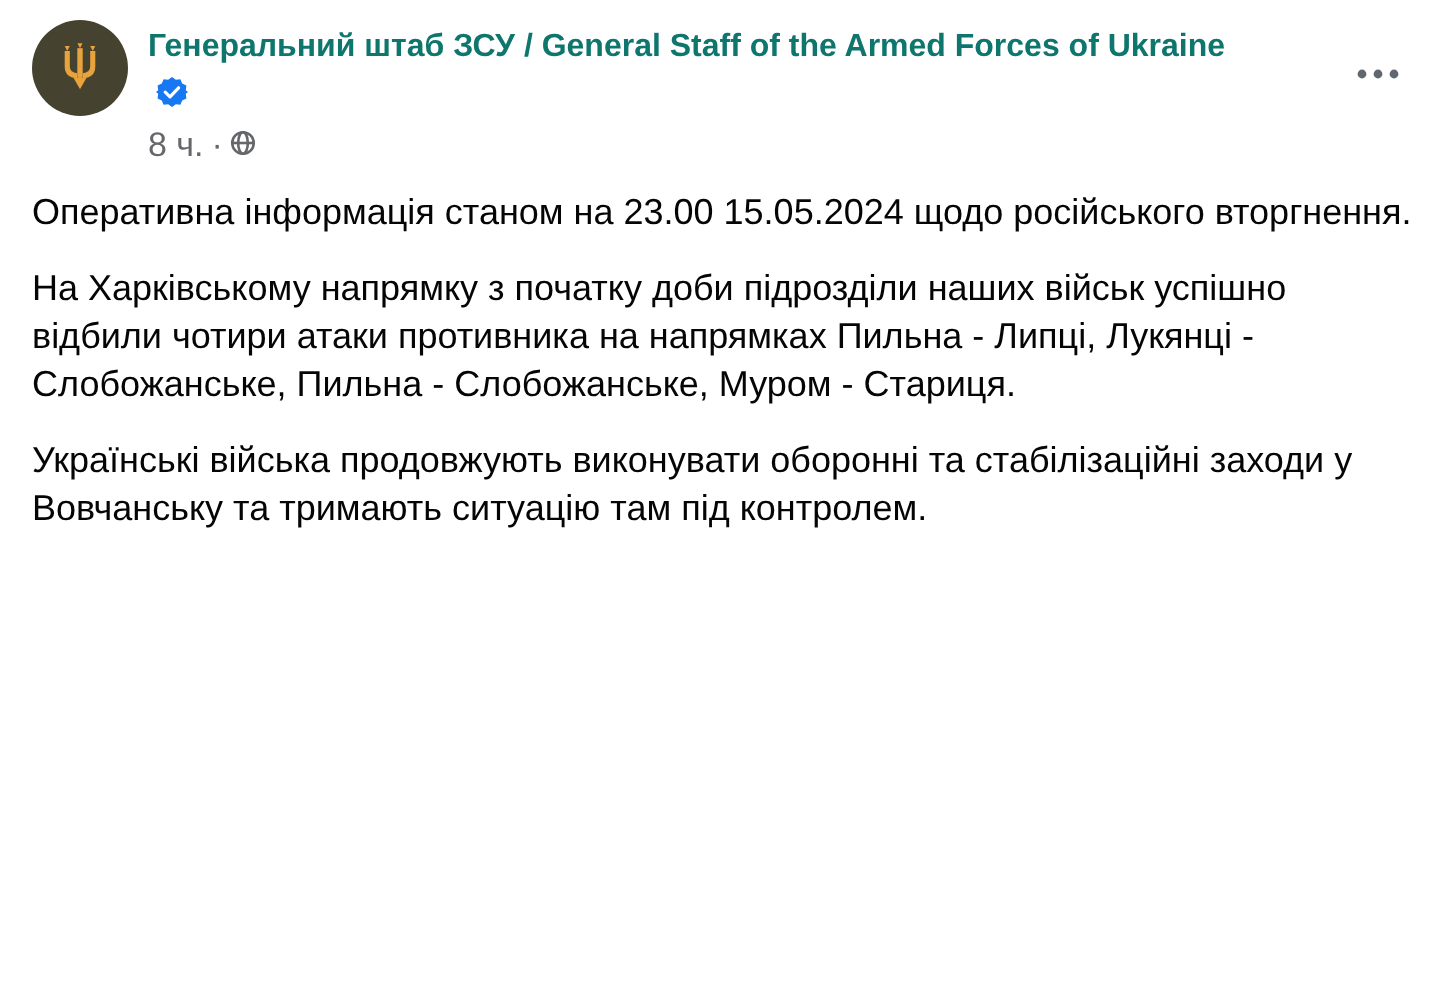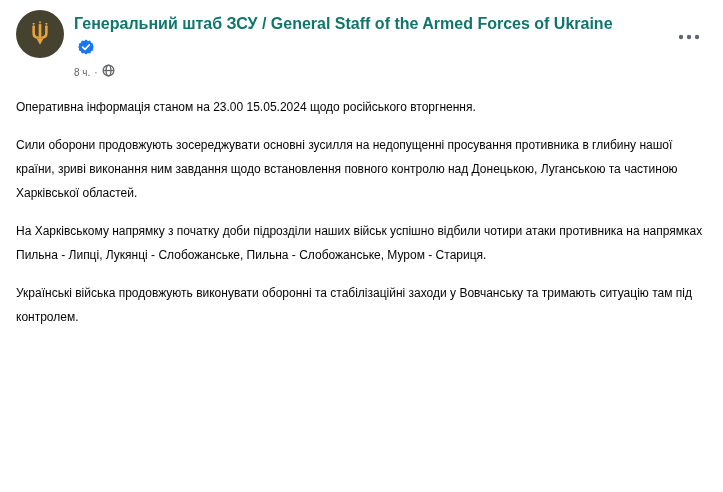--- a/index.html
+++ b/index.html
@@ -50,21 +50,21 @@
   .page-name .name-text { text-decoration: none; }
   .verified-badge {
     display: inline-block;
     vertical-align: -2px;
     margin-left: 4px;
   }
   .meta-row {
     display: flex;
     gap: 4px;
     margin-top: 2px;
-    font-size: 10px;
+    font-size: 17px;
     line-height: 17px;
     color: #65676B;
   }
   .meta-row .timestamp { cursor: pointer; }
   .meta-row .sep { color: #65676B; }
   .globe { display: inline-block; vertical-align: middle; }
   .more-button {
     position: absolute;
     top: 24px;
     right: 18px;
@@ -77,21 +77,21 @@
     cursor: pointer;
     background: transparent;
     border: none;
   }
   
   .post-body {
     padding: 0 16px;
     margin-top: 13px;
   }
   .post-body p {
-    font-size: 12px;
+    font-size: 18px;
     line-height: 24px;
     color: #050505;
     margin: 0 0 14px 0;
     white-space: pre-wrap;
   }
 </style>
 </head>
 <body>
 
 <div class="post">
@@ -138,18 +138,17 @@
           <circle cx="3" cy="3" r="2.2" fill="#606770"></circle>
           <circle cx="11" cy="3" r="2.2" fill="#606770"></circle>
           <circle cx="19" cy="3" r="2.2" fill="#606770"></circle>
         </svg>
       </span>
     </button>
   </div>
 
   <div class="post-body">
     <p>Оперативна інформація станом на 23.00 15.05.2024 щодо російського вторгнення.</p>
-    <p>Сили оборони продовжують зосереджувати основні зусилля на недопущенні просування противника в глибину нашої країни, зриві виконання ним завдання щодо встановлення повного контролю над Донецькою, Луганською та частиною Харківської областей.</p>
     <p>На Харківському напрямку з початку доби підрозділи наших військ успішно відбили чотири атаки противника на напрямках Пильна - Липці, Лукянці - Слобожанське, Пильна - Слобожанське, Муром - Стариця.</p>
     <p>Українські війська продовжують виконувати оборонні та стабілізаційні заходи у Вовчанську та тримають ситуацію там під контролем.</p>
   </div>
 
 </div>
 
 </body></html>

